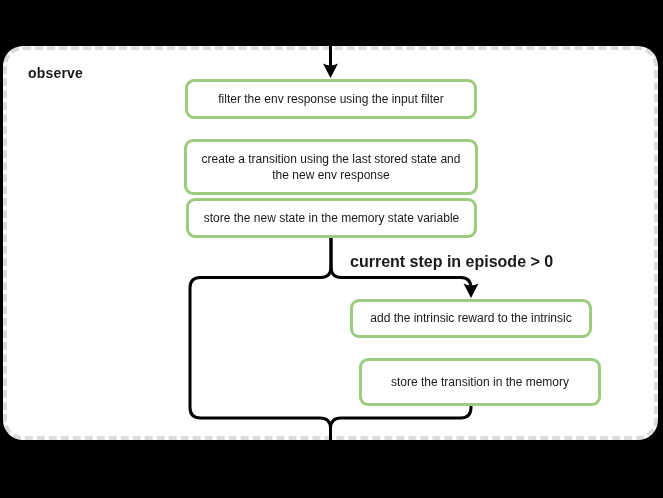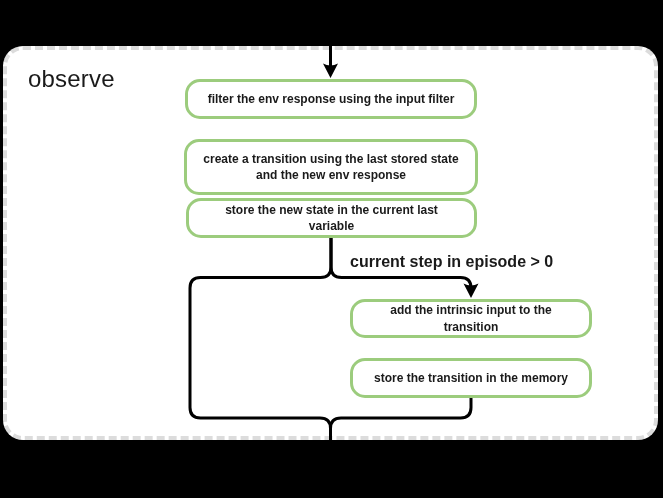--- a/index.html
+++ b/index.html
@@ -24,55 +24,54 @@
   .panel{
     position:absolute;
     left:3px;top:46px;width:655px;height:394px;
     background:var(--panel-bg);
     border:4px dashed var(--panel-border);
     border-radius:20px;
   }
   .title{
     position:absolute;
     left:28px;top:65px;
-    font-size:24px;font-weight:normal;
+    font-size:14px;font-weight:bold;
     color:var(--text);
     letter-spacing:0.2px;
   }
   svg.connectors{
     position:absolute;left:0;top:0;width:663px;height:498px;
     pointer-events:none;
   }
   svg.connectors .line{
     fill:none;
     stroke:var(--connector);
     stroke-width:3;
   }
   svg.connectors .head{
     fill:var(--connector);
     stroke:none;
   }
   .node{
     position:absolute;
     background:var(--node-bg);
     border:3px solid var(--node-border);
-    border-radius:15px;
+    border-radius:9px;
     display:flex;align-items:center;justify-content:center;
     text-align:center;
     font-size:12px;
     line-height:1.35;
     color:var(--text);
     padding:2px 12px;
-    font-weight:bold;
   }
   .node-filter           {left:185px;top:79px; width:292px;height:40px;}
   .node-create           {left:184px;top:139px;width:294px;height:56px;}
   .node-store-state      {left:186px;top:198px;width:291px;height:40px;}
   .node-add-reward       {left:350px;top:299px;width:242px;height:39px;}
-  .node-store-transition {left:350px;top:358px;width:242px;height:40px;}
+  .node-store-transition {left:359px;top:358px;width:242px;height:48px;}
   .edge-label{
     position:absolute;
     left:350px;top:253px;
     font-size:16px;font-weight:bold;
     color:var(--text);
     white-space:nowrap;
   }
 </style>
 </head>
 <body>
@@ -98,25 +97,25 @@
 
   <div class="node node-filter">
     <span>filter the env response using the input filter</span>
   </div>
 
   <div class="node node-create">
     <span>create a transition using the last stored state and the new env response</span>
   </div>
 
   <div class="node node-store-state">
-    <span>store the new state in the current last variable</span>
+    <span>store the new state in the memory state variable</span>
   </div>
 
   <div class="node node-add-reward">
-    <span>add the intrinsic input to the transition</span>
+    <span>add the intrinsic reward to the intrinsic</span>
   </div>
 
   <div class="node node-store-transition">
     <span>store the transition in the memory</span>
   </div>
 
   <div class="edge-label">current step in episode &gt; 0</div>
 
 </div>
 

